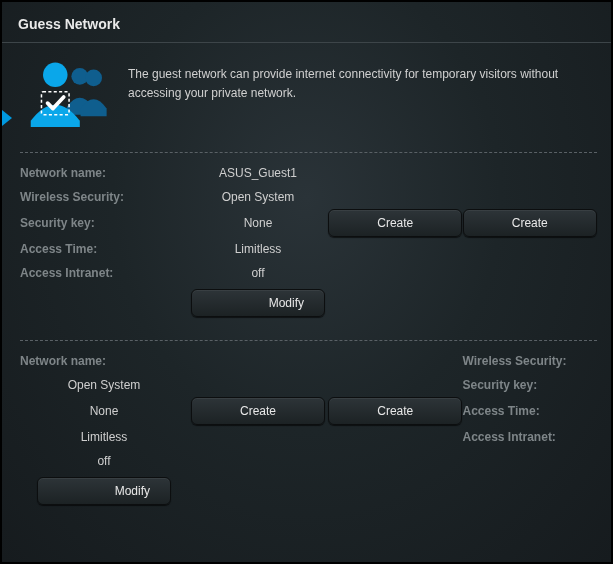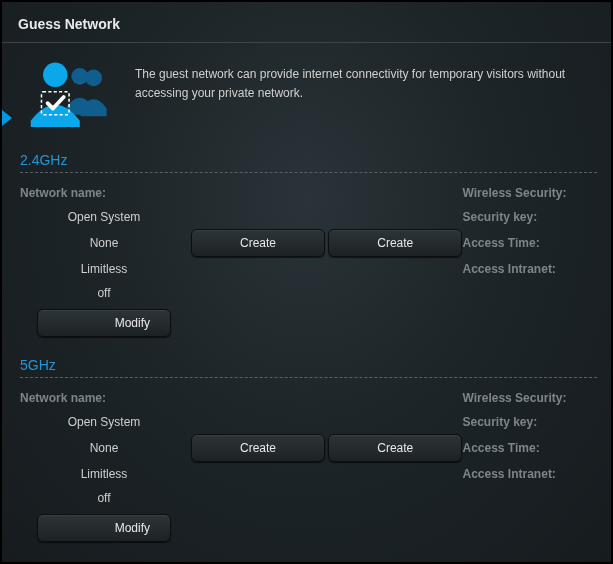--- a/index.html
+++ b/index.html
@@ -25,21 +25,21 @@
     font-weight: bold;
     font-size: 14px;
     border-bottom: 1px solid #3d4549;
   }
   .content {
     padding: 16px 14px 8px 18px;
   }
   .intro {
     display: flex;
     align-items: flex-start;
-    gap: 23px;
+    gap: 16px;
     margin-bottom: 20px;
   }
   .intro-icon {
     width: 92px;
     flex: 0 0 92px;
   }
   .intro-text {
     color: #d0d0d0;
     line-height: 1.6;
     font-size: 12px;
@@ -122,24 +122,24 @@
           </g>
 
           <rect x="28" y="42" width="36" height="30" rx="2" fill="none" stroke="#ffffff" stroke-width="2" stroke-dasharray="4 3"></rect>
           <path d="M36 57 l7 7 l14 -15" fill="none" stroke="#ffffff" stroke-width="5" stroke-linecap="round" stroke-linejoin="round"></path>
         </svg>
       </div>
       <div class="intro-text">The guest network can provide internet connectivity for temporary visitors without accessing your private network.</div>
     </div>
 
     <div>
-      <div class="section-head">2.4GHz</div>
       <hr class="dash">
       <div class="grid">
         <div class="label">Network name:</div>
+        <div class="value">ASUS_Guest1</div>
         <div></div>
           <div></div>
 
         <div class="label">Wireless Security:</div>
         <div class="value">Open System</div>
         <div></div>
           <div></div>
 
         <div class="label">Security key:</div>
         <div class="value">None</div>
@@ -161,21 +161,20 @@
           <div class="btn">Modify</div>
         </div>
         <div></div>
           <div></div>
       </div>
     </div>
 
     <div style="height:14px;"></div>
 
     <div>
-      <div class="section-head">5GHz</div>
       <hr class="dash">
       <div class="grid">
         <div class="label">Network name:</div>
         <div></div>
           <div></div>
 
         <div class="label">Wireless Security:</div>
         <div class="value">Open System</div>
         <div></div>
           <div></div>

